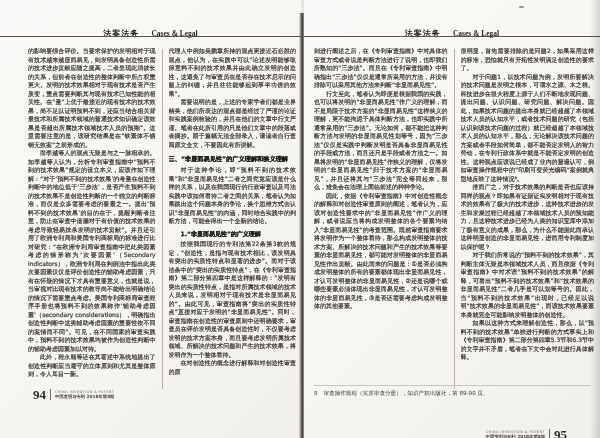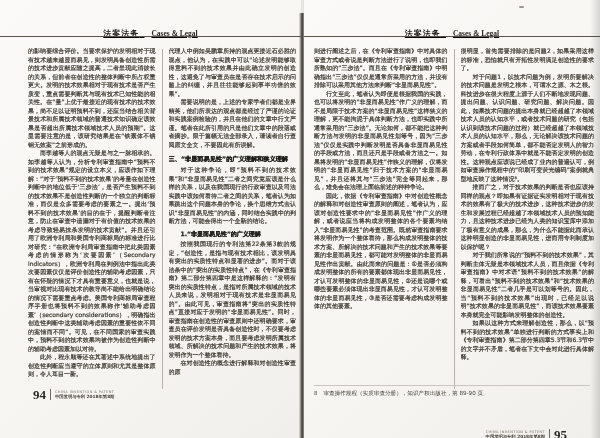--- a/index.html
+++ b/index.html
@@ -21,21 +21,21 @@
   }
   .edge-shadow{
     position:absolute;right:0;top:0;bottom:0;width:10px;
     background:linear-gradient(to right,rgba(0,0,0,0),rgba(0,0,0,0.14));
   }
   .artifact{
     position:absolute;left:519px;top:6px;width:5px;height:2px;
     background:#9b978f;border-radius:1px;
   }
   .page-header{
-    position:absolute;top:21px;left:0;right:0;text-align:center;white-space:nowrap;text-decoration:underline;
+    position:absolute;top:21px;left:0;right:0;text-align:center;white-space:nowrap;
   }
   .hdr-cn{font-weight:bold;font-size:8px;color:#23211d;letter-spacing:1px;}
   .hdr-en{font-family:"Liberation Serif",serif;font-weight:bold;font-size:7.5px;color:#2a2823;margin-left:7px;}
   .header-rule{position:absolute;top:36px;left:0;right:0;height:1px;background:#5a564f;}
   .columns{
     position:absolute;top:47px;height:348px;display:flex;overflow:hidden;
   }
   .page-left .columns{left:28px;width:268px;}
   .page-right .columns{left:10px;width:280px;}
   .col{flex:1;overflow:hidden;}

